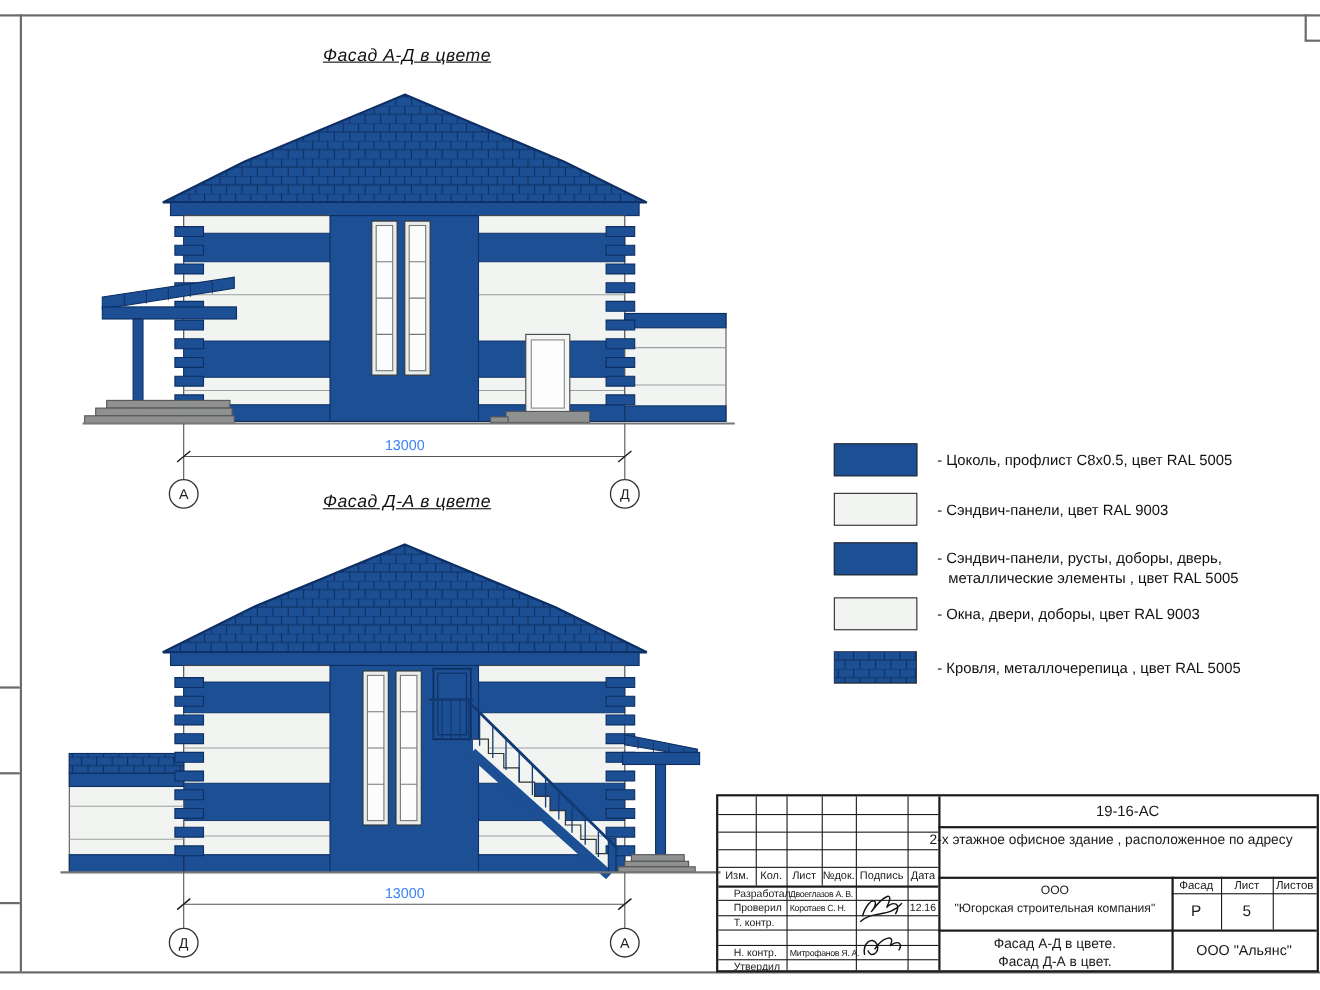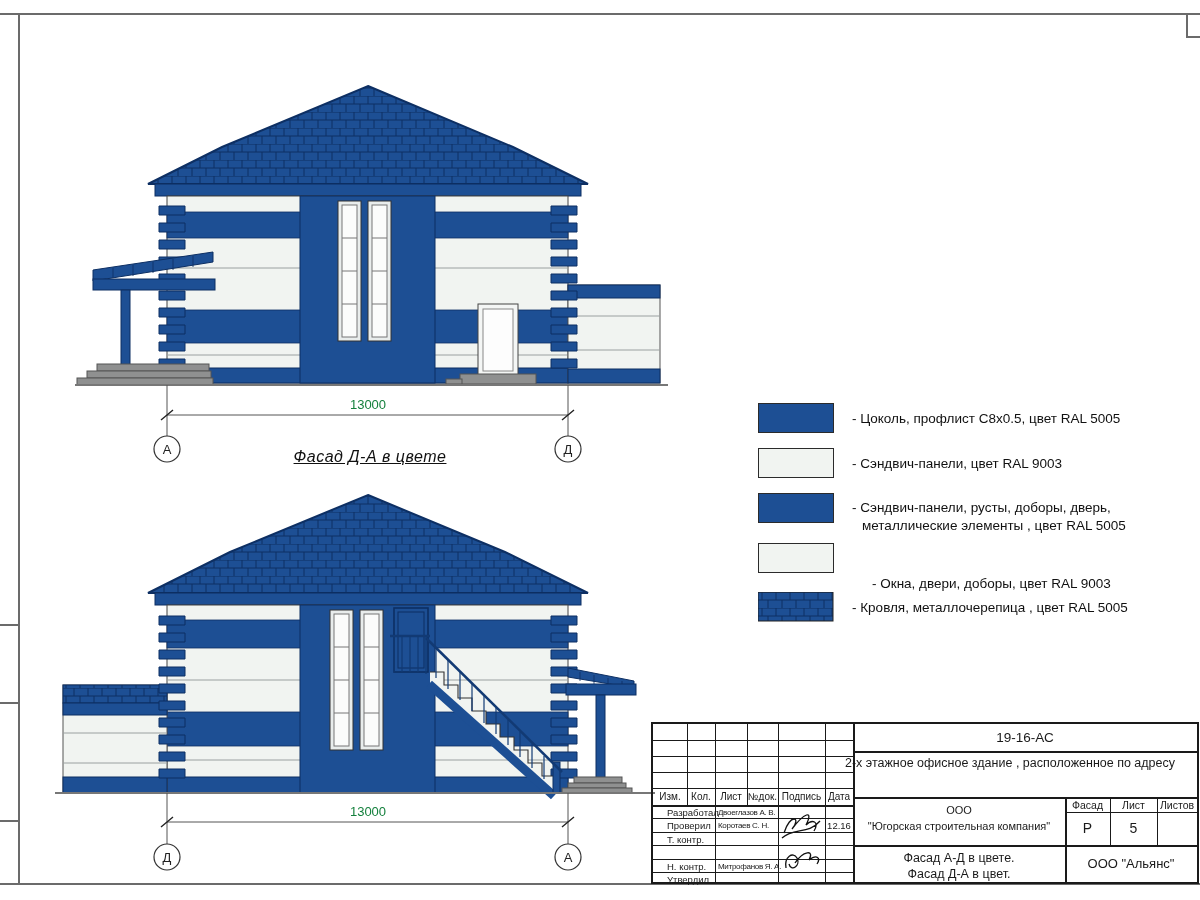--- a/index.html
+++ b/index.html
@@ -3,21 +3,21 @@
 <meta charset="utf-8">
 <style>
   html,body{margin:0;padding:0;background:#fff;}
   .sheet{position:relative;width:1200px;height:900px;background:#ffffff;overflow:hidden;
          font-family:"Liberation Sans",sans-serif;color:#1a1a1a;}
   .abs{position:absolute;}
   .ln{position:absolute;background:#1a1a1a;}
   .frame{position:absolute;background:#6b6b6b;}
   .ftitle{position:absolute;font-style:italic;font-size:16px;color:#111;
           text-decoration:underline;text-align:center;letter-spacing:.5px;}
-  .dimtxt{position:absolute;font-size:13px;color:#15803d;text-align:center;}
+  .dimtxt{position:absolute;font-size:13px;color:#3b82f6;text-align:center;}
   .axis{position:absolute;width:26px;height:26px;font-size:13px;color:#222;
         display:flex;align-items:center;justify-content:center;}
   .leg-swatch{position:absolute;width:76px;height:30px;box-sizing:border-box;border:1px solid #2b2b2b;}
   .leg-label{position:absolute;font-size:13.5px;color:#111;white-space:nowrap;}
   .tb{position:absolute;left:651px;top:722px;width:548px;height:162px;
       border:2px solid #1a1a1a;box-sizing:border-box;}
   .tb .txt{position:absolute;overflow:visible;white-space:nowrap;}
   .c{text-align:center;}
   .small{font-size:10px;line-height:17px;}
   .role{font-size:9.5px;line-height:13px;padding-left:14px;}
@@ -30,20 +30,21 @@
 
   <div class="frame" style="left:0;top:13px;width:1200px;height:2px;"></div>
   <div class="frame" style="left:18px;top:13px;width:2px;height:871px;"></div>
   <div class="frame" style="left:0;top:883px;width:1200px;height:2px;"></div>
   <div class="frame" style="left:1186px;top:13px;width:2px;height:24px;"></div>
   <div class="frame" style="left:1186px;top:36px;width:14px;height:2px;"></div>
   <div class="frame" style="left:0;top:624px;width:18px;height:2px;"></div>
   <div class="frame" style="left:0;top:702px;width:18px;height:2px;"></div>
   <div class="frame" style="left:0;top:820px;width:18px;height:2px;"></div>
 
+  <div class="ftitle" style="left:240px;top:42px;width:260px;">Фасад А-Д в цвете</div>
   <div class="ftitle" style="left:240px;top:448px;width:260px;">Фасад Д-А в цвете</div>
 
   <svg class="abs" style="left:20px;top:70px;" width="680" height="400" viewBox="20 70 680 400">
     <defs>
       <pattern id="tilePat" width="14" height="16" patternUnits="userSpaceOnUse">
         <rect width="14" height="16" fill="#1d4f94"></rect>
         <path d="M0,0 H14 M0,8 H14 M4,0 V8 M10,8 V16" stroke="#0d2f63" stroke-width="1" fill="none"></path>
       </pattern>
     </defs>
 
@@ -195,21 +196,21 @@
   <div class="leg-label" style="left:852px;top:411px;">- Цоколь, профлист С8х0.5, цвет RAL 5005</div>
 
   <div class="leg-swatch" style="left:758px;top:448px;background:#f1f4f1;"></div>
   <div class="leg-label" style="left:852px;top:456px;">- Сэндвич-панели, цвет RAL 9003</div>
 
   <div class="leg-swatch" style="left:758px;top:493px;background:#1d4f94;"></div>
   <div class="leg-label" style="left:852px;top:500px;">- Сэндвич-панели, русты, доборы, дверь,</div>
   <div class="leg-label" style="left:862px;top:518px;">металлические элементы , цвет RAL 5005</div>
 
   <div class="leg-swatch" style="left:758px;top:543px;background:#f1f4f1;"></div>
-  <div class="leg-label" style="left:852px;top:576px;margin-left:20px;">- Окна, двери, доборы, цвет RAL 9003</div>
+  <div class="leg-label" style="left:852px;top:551px;">- Окна, двери, доборы, цвет RAL 9003</div>
 
   <div class="leg-swatch" style="left:758px;top:592px;padding:0;border:none;">
     <svg width="76" height="30">
         <rect x="0" y="0" width="75" height="29" fill="url(#tilePat)" stroke="#222"></rect>
       </svg>
   </div>
   <div class="leg-label" style="left:852px;top:600px;">- Кровля, металлочерепица , цвет RAL 5005</div>
 
   <div class="tb">
 

